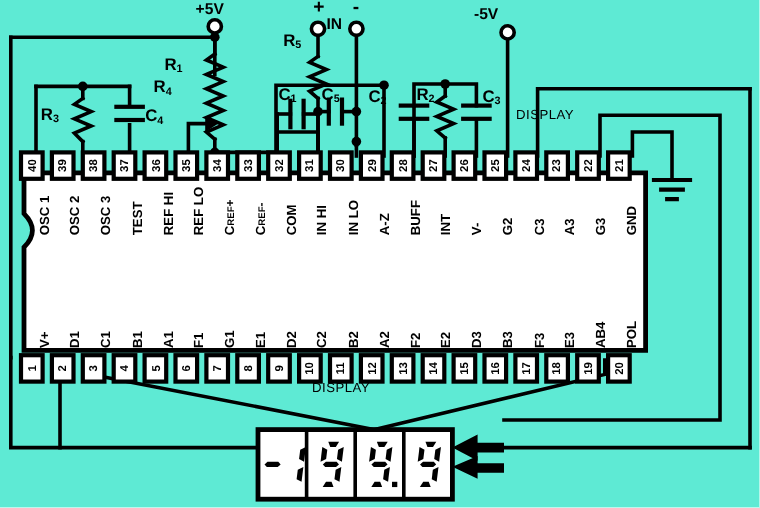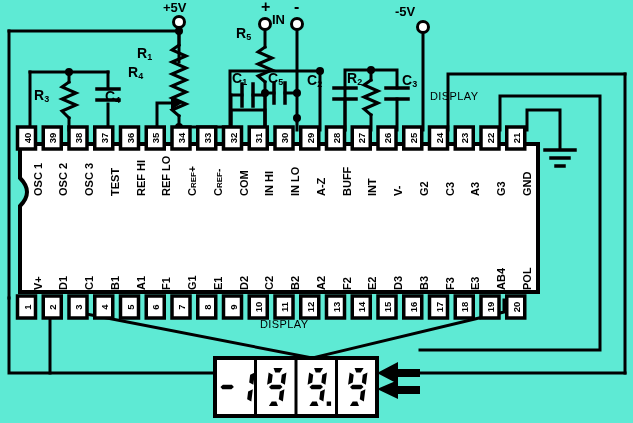--- a/index.html
+++ b/index.html
@@ -220,21 +220,21 @@
 
   <div class="lbl comp-lbl" style="left:137px;top:45px;">
     <span>R</span><span class="comp-sub">1</span>
   </div>
   <div class="lbl comp-lbl" style="left:128px;top:64px;">
     <span>R</span><span class="comp-sub">4</span>
   </div>
   <div class="lbl comp-lbl" style="left:34px;top:87px;">
     <span>R</span><span class="comp-sub">3</span>
   </div>
-  <div class="lbl comp-lbl" style="left:105px;top:88px;">
+  <div class="lbl comp-lbl" style="left:121px;top:88px;">
     <span>C</span><span class="comp-sub">4</span>
   </div>
   <div class="lbl comp-lbl" style="left:232px;top:70px;">
     <span>C</span><span class="comp-sub">1</span>
   </div>
   <div class="lbl comp-lbl" style="left:236px;top:25px;">
     <span>R</span><span class="comp-sub">5</span>
   </div>
   <div class="lbl comp-lbl" style="left:268px;top:70px;">
     <span>C</span><span class="comp-sub">5</span>

